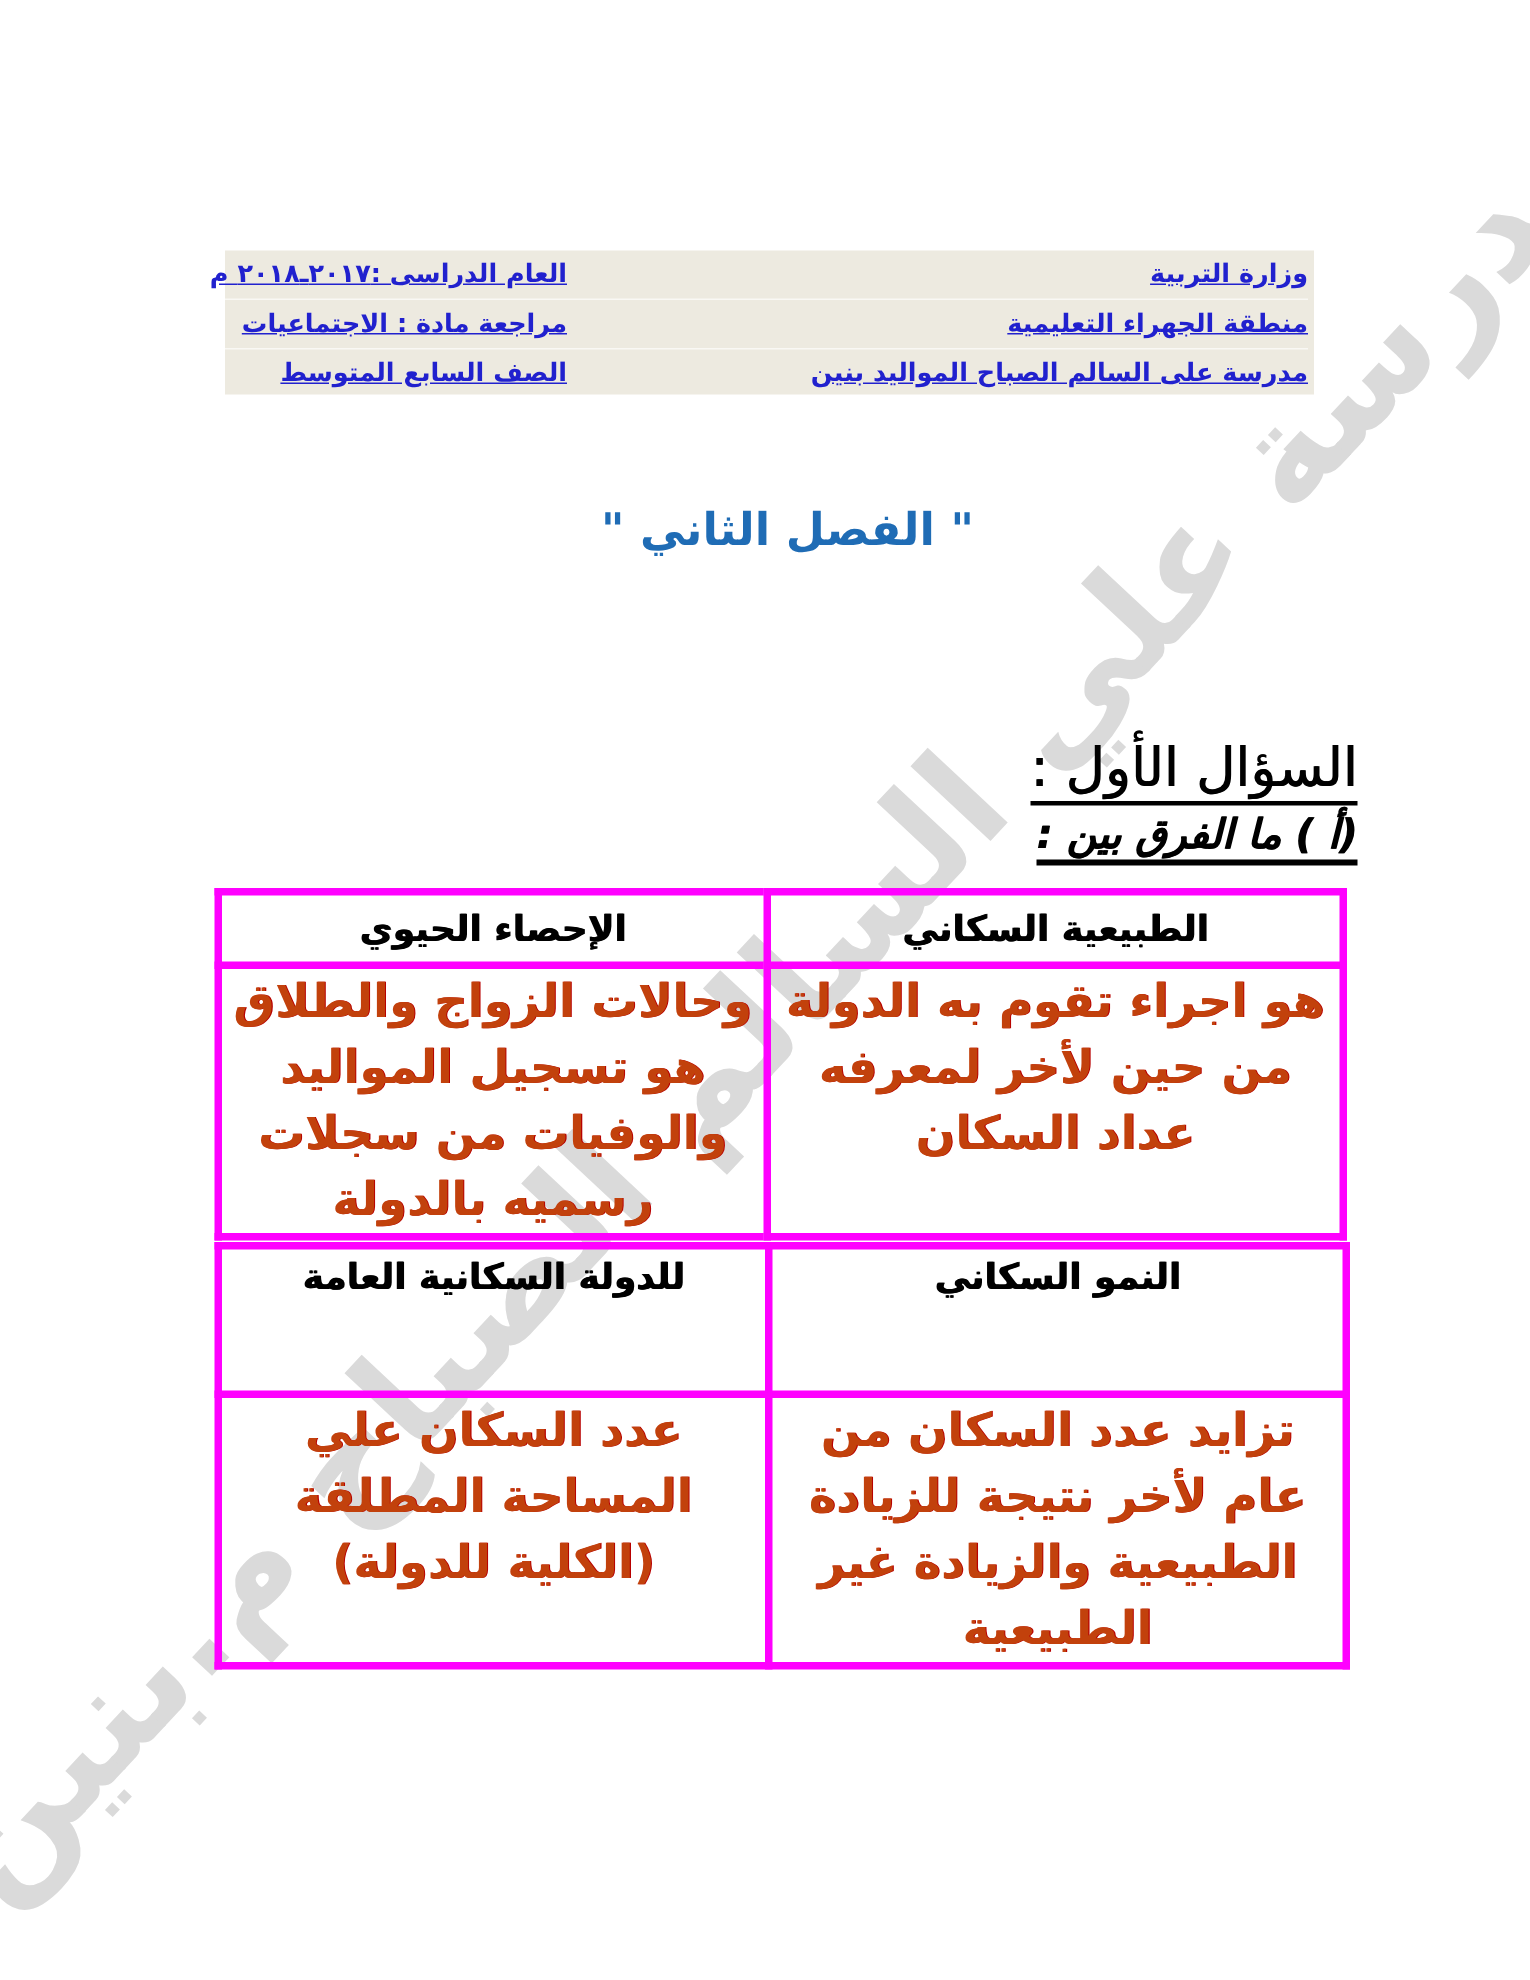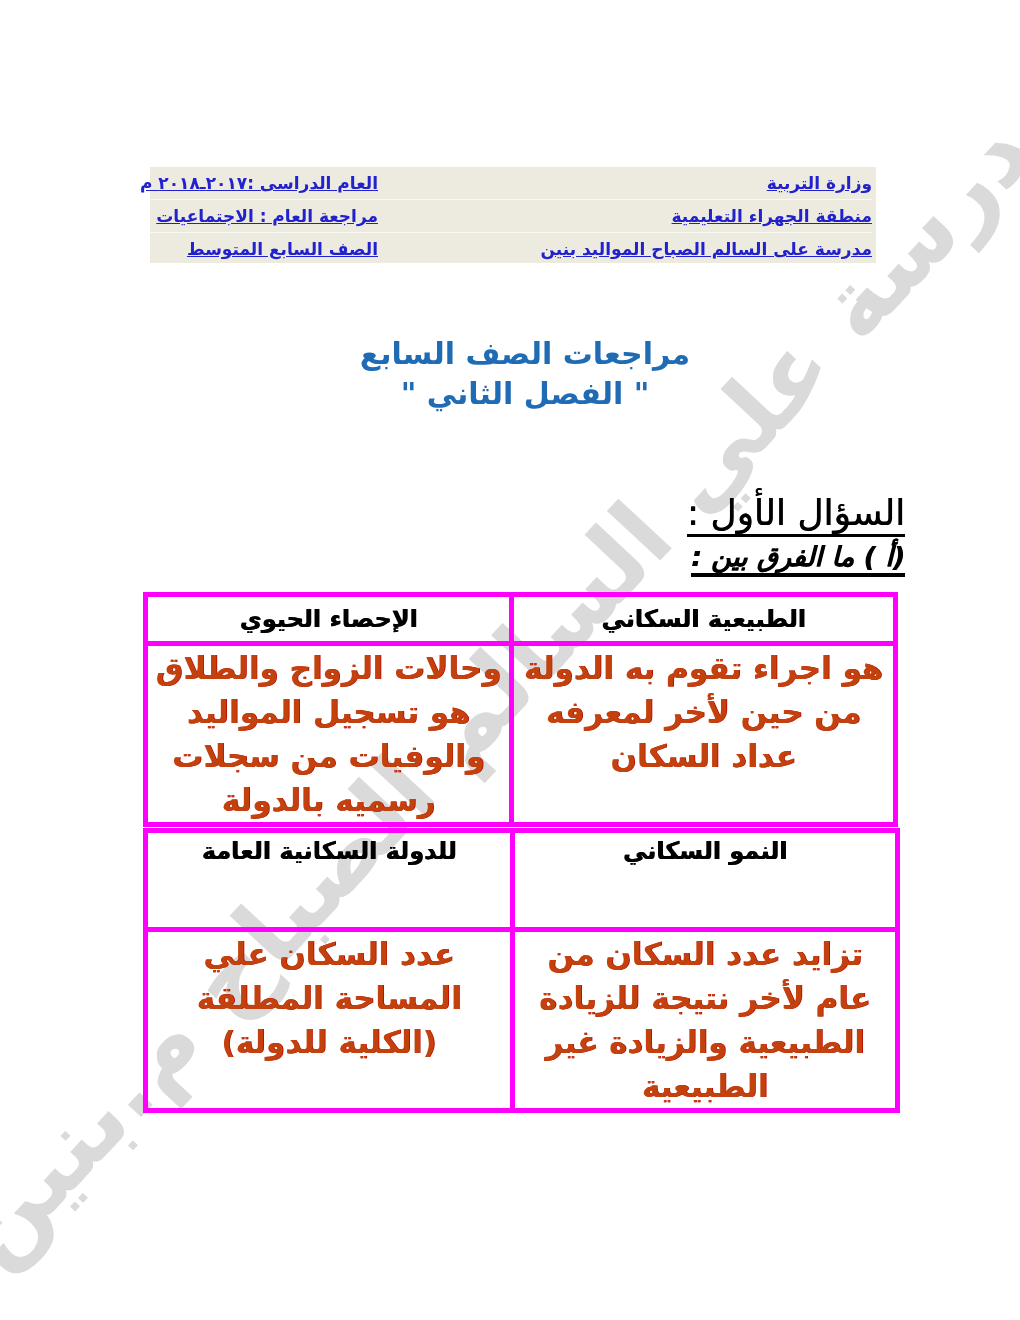--- a/index.html
+++ b/index.html
@@ -124,27 +124,26 @@
 <div class="layer">
 
   <div class="doc-header">
     <div class="col col-school">
       <div class="hrow">وزارة التربية</div>
       <div class="hrow">منطقة الجهراء التعليمية</div>
       <div class="hrow">مدرسة على السالم الصباح المواليد بنين</div>
     </div>
     <div class="col col-meta">
       <div class="hrow">العام الدراسى :٢٠١٧ـ٢٠١٨ م</div>
-      <div class="hrow">مراجعة العام : الاجتماعيات</div>
+      <div class="hrow">مراجعة مادة : الاجتماعيات</div>
       <div class="hrow">الصف السابع المتوسط</div>
     </div>
   </div>
 
   <div class="main-title">
-    <div>مراجعات الصف السابع</div>
     <div>" الفصل الثاني "</div>
   </div>
 
   <div class="question-block">
     <div>
       <span class="q-heading">السؤال الأول :</span>
     </div>
     <div class="q-sub">
       <span>(أ ) ما الفرق بين :</span>
     </div>

